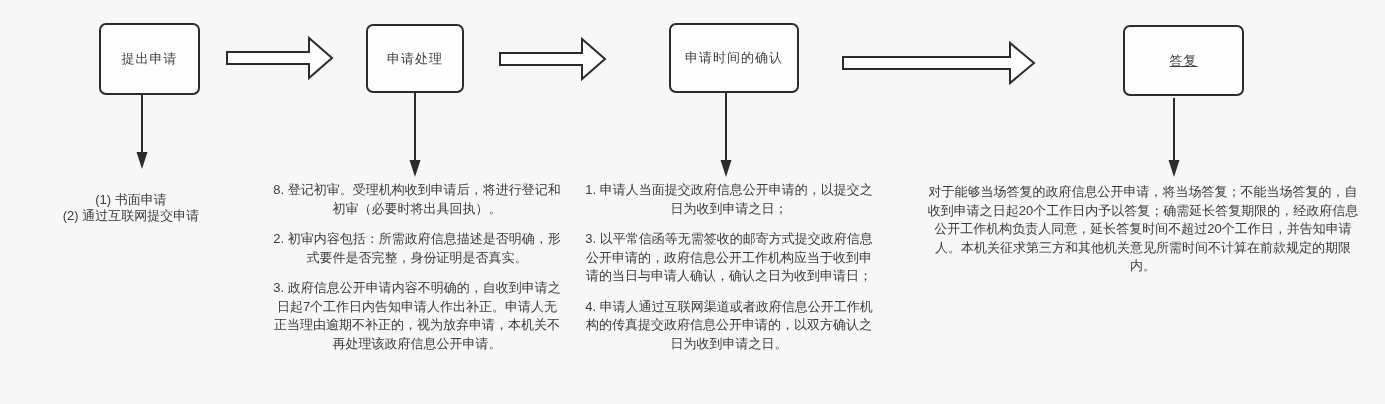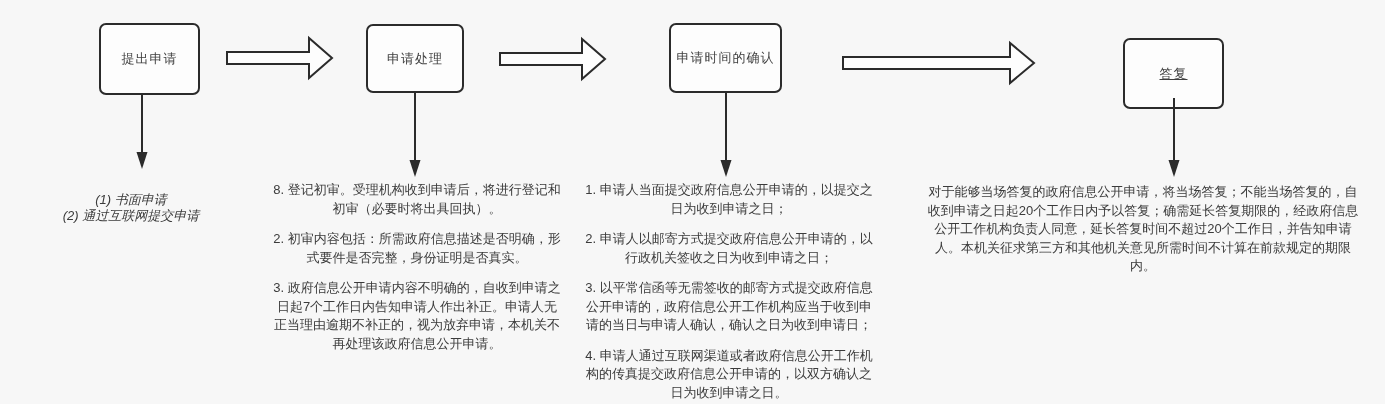--- a/index.html
+++ b/index.html
@@ -19,37 +19,37 @@
     border:2px solid #2b2b2b;
     border-radius:7px;
     display:flex;align-items:center;justify-content:center;
     font-size:13px;
     color:#3f3f3f;
     letter-spacing:1px;
     text-align:center;
   }
   .node-1{left:91px;top:23px;width:101px;height:72px;margin-left:8px;}
   .node-2{left:366px;top:24px;width:98px;height:69px;justify-content:center;}
-  .node-3{left:669px;top:23px;width:113px;height:70px;}
-  .node-4{left:1123px;top:38px;width:101px;height:71px;text-decoration:underline;}
+  .node-3{left:669px;top:23px;width:130px;height:70px;}
+  .node-4{left:1123px;top:25px;width:121px;height:71px;text-decoration:underline;}
   .arrow-layer{
     position:absolute;left:0;top:0;width:1385px;height:404px;
     pointer-events:none;
   }
   .note{
     position:absolute;
     font-size:13px;
     line-height:18.5px;
     text-align:center;
     color:#3b3b3b;
   }
   .note p{margin:0 0 12px 0;}
   .note p:last-child{margin-bottom:0;}
   .note-1{left:16px;top:192px;width:230px;line-height:16px;}
-  .note-1 p{margin:0;font-style:italic;}
+  .note-1 p{margin:0;}
   .note-2{left:273px;top:181px;width:288px;}
   .note-3{left:583px;top:181px;width:292px;}
   .note-4{left:925px;top:183px;width:436px;}
 </style>
 </head>
 <body>
 
 <div class="stage">
 
   <div class="node node-1">
@@ -95,21 +95,20 @@
   </div>
 
   <div class="note note-2">
     <p>8. 登记初审。受理机构收到申请后，将进行登记和初审（必要时将出具回执）。</p>
     <p>2. 初审内容包括：所需政府信息描述是否明确，形式要件是否完整，身份证明是否真实。</p>
     <p>3. 政府信息公开申请内容不明确的，自收到申请之日起7个工作日内告知申请人作出补正。申请人无正当理由逾期不补正的，视为放弃申请，本机关不再处理该政府信息公开申请。</p>
   </div>
 
   <div class="note note-3">
     <p>1. 申请人当面提交政府信息公开申请的，以提交之日为收到申请之日；</p>
-    <p>2. 申请人以邮寄方式提交政府信息公开申请的，以行政机关签收之日为收到申请之日；</p>
     <p>3. 以平常信函等无需签收的邮寄方式提交政府信息公开申请的，政府信息公开工作机构应当于收到申请的当日与申请人确认，确认之日为收到申请日；</p>
     <p>4. 申请人通过互联网渠道或者政府信息公开工作机构的传真提交政府信息公开申请的，以双方确认之日为收到申请之日。</p>
   </div>
 
   <div class="note note-4">
     <p>对于能够当场答复的政府信息公开申请，将当场答复；不能当场答复的，自收到申请之日起20个工作日内予以答复；确需延长答复期限的，经政府信息公开工作机构负责人同意，延长答复时间不超过20个工作日，并告知申请人。本机关征求第三方和其他机关意见所需时间不计算在前款规定的期限内。</p>
   </div>
 
 </div>
 

